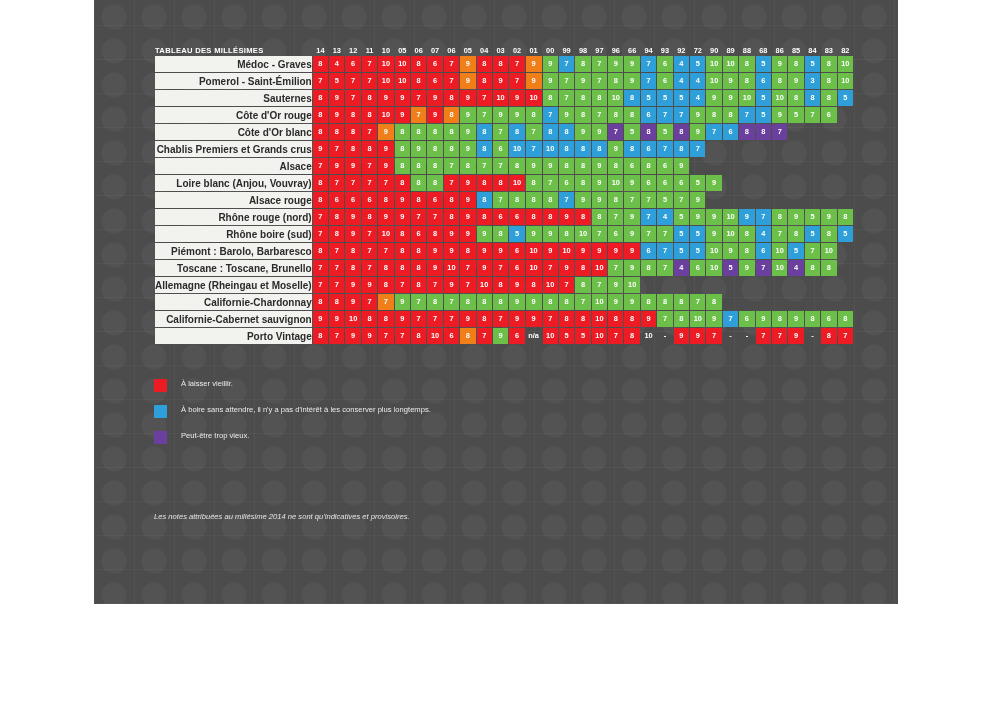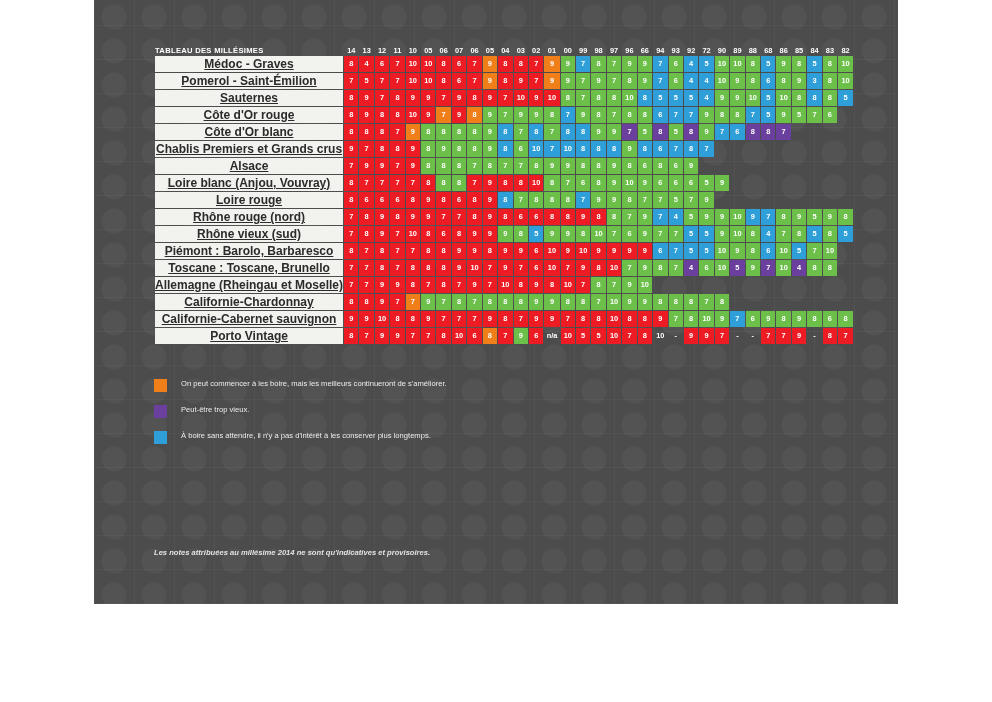--- a/index.html
+++ b/index.html
@@ -65,29 +65,28 @@
     color: #ffffff;
     font-size: 7.4px;
     font-weight: bold;
     text-align: center;
     vertical-align: bottom;
     padding-bottom: 3px;
   }
   td.rowlabel {
     background: #f2f2ef;
     color: #2b2b2b;
-    font-size: 12px;
+    font-size: 10px;
     font-weight: bold;
-    text-align: center;
+    text-align: right;
     padding: 0 3px 0 4px;
     height: 16px;
     width: 134px;
     white-space: nowrap;
     overflow: hidden;
-    text-decoration: underline;
   }
   td.cell {
     width: 17px;
     height: 16px;
     text-align: center;
     vertical-align: middle;
     color: #ffffff;
     font-size: 7.4px;
     font-weight: bold;
     line-height: 16px;
@@ -122,25 +121,24 @@
     margin-top: 1px;
   }
   .legend-text {
     font-size: 7.6px;
     line-height: 11px;
     color: #ececec;
   }
   .footnote {
     position: absolute;
     left: 60px;
-    top: 548px;
+    top: 512px;
     font-size: 7.6px;
     font-style: italic;
     color: #e3e3e3;
-    font-weight: bold;
   }
 </style>
 </head>
 <body>
 
 <div class="page">
   <div class="panel">
 
     <div class="inner">
       <table class="vintage">
@@ -465,21 +463,21 @@
               <td class="cell empty"></td>
               <td class="cell empty"></td>
               <td class="cell empty"></td>
               <td class="cell empty"></td>
               <td class="cell empty"></td>
               <td class="cell empty"></td>
               <td class="cell empty"></td>
               <td class="cell empty"></td>
             </tr>
             <tr>
-              <td class="rowlabel">Loire rouge</td>
+              <td class="rowlabel">Alsace rouge</td>
               <td class="cell" style="background: rgb(237, 28, 36);">8</td>
               <td class="cell" style="background: rgb(237, 28, 36);">6</td>
               <td class="cell" style="background: rgb(237, 28, 36);">6</td>
               <td class="cell" style="background: rgb(237, 28, 36);">6</td>
               <td class="cell" style="background: rgb(237, 28, 36);">8</td>
               <td class="cell" style="background: rgb(237, 28, 36);">9</td>
               <td class="cell" style="background: rgb(237, 28, 36);">8</td>
               <td class="cell" style="background: rgb(237, 28, 36);">6</td>
               <td class="cell" style="background: rgb(237, 28, 36);">8</td>
               <td class="cell" style="background: rgb(237, 28, 36);">9</td>
@@ -537,21 +535,21 @@
               <td class="cell" style="background: rgb(108, 192, 74);">10</td>
               <td class="cell" style="background: rgb(46, 159, 216);">9</td>
               <td class="cell" style="background: rgb(46, 159, 216);">7</td>
               <td class="cell" style="background: rgb(108, 192, 74);">8</td>
               <td class="cell" style="background: rgb(108, 192, 74);">9</td>
               <td class="cell" style="background: rgb(108, 192, 74);">5</td>
               <td class="cell" style="background: rgb(108, 192, 74);">9</td>
               <td class="cell" style="background: rgb(108, 192, 74);">8</td>
             </tr>
             <tr>
-              <td class="rowlabel">Rhône vieux (sud)</td>
+              <td class="rowlabel">Rhône boire (sud)</td>
               <td class="cell" style="background: rgb(237, 28, 36);">7</td>
               <td class="cell" style="background: rgb(237, 28, 36);">8</td>
               <td class="cell" style="background: rgb(237, 28, 36);">9</td>
               <td class="cell" style="background: rgb(237, 28, 36);">7</td>
               <td class="cell" style="background: rgb(237, 28, 36);">10</td>
               <td class="cell" style="background: rgb(237, 28, 36);">8</td>
               <td class="cell" style="background: rgb(237, 28, 36);">6</td>
               <td class="cell" style="background: rgb(237, 28, 36);">8</td>
               <td class="cell" style="background: rgb(237, 28, 36);">9</td>
               <td class="cell" style="background: rgb(237, 28, 36);">9</td>
@@ -795,29 +793,29 @@
               <td class="cell" style="background: rgb(237, 28, 36);">8</td>
               <td class="cell" style="background: rgb(237, 28, 36);">7</td>
             </tr>
           </tbody>
       </table>
     </div>
 
     <div class="legend">
       <div id="legend-items">
           <div class="legend-row">
-            <span class="swatch" style="background: rgb(240, 127, 26);"></span>
-            <span class="legend-text">On peut commencer à les boire, mais les meilleurs continueront de s'améliorer.</span>
+            <span class="swatch" style="background: rgb(237, 28, 36);"></span>
+            <span class="legend-text">À laisser vieillir.</span>
+          </div>
+          <div class="legend-row">
+            <span class="swatch" style="background: rgb(46, 159, 216);"></span>
+            <span class="legend-text">À boire sans attendre, il n'y a pas d'intérêt à les conserver plus longtemps.</span>
           </div>
           <div class="legend-row">
             <span class="swatch" style="background: rgb(106, 63, 158);"></span>
             <span class="legend-text">Peut-être trop vieux.</span>
-          </div>
-          <div class="legend-row">
-            <span class="swatch" style="background: rgb(46, 159, 216);"></span>
-            <span class="legend-text">À boire sans attendre, il n'y a pas d'intérêt à les conserver plus longtemps.</span>
           </div>
         </div>
     </div>
 
     <div class="footnote">Les notes attribuées au millésime 2014 ne sont qu'indicatives et provisoires.</div>
   </div>
 </div>
 
 </body></html>

